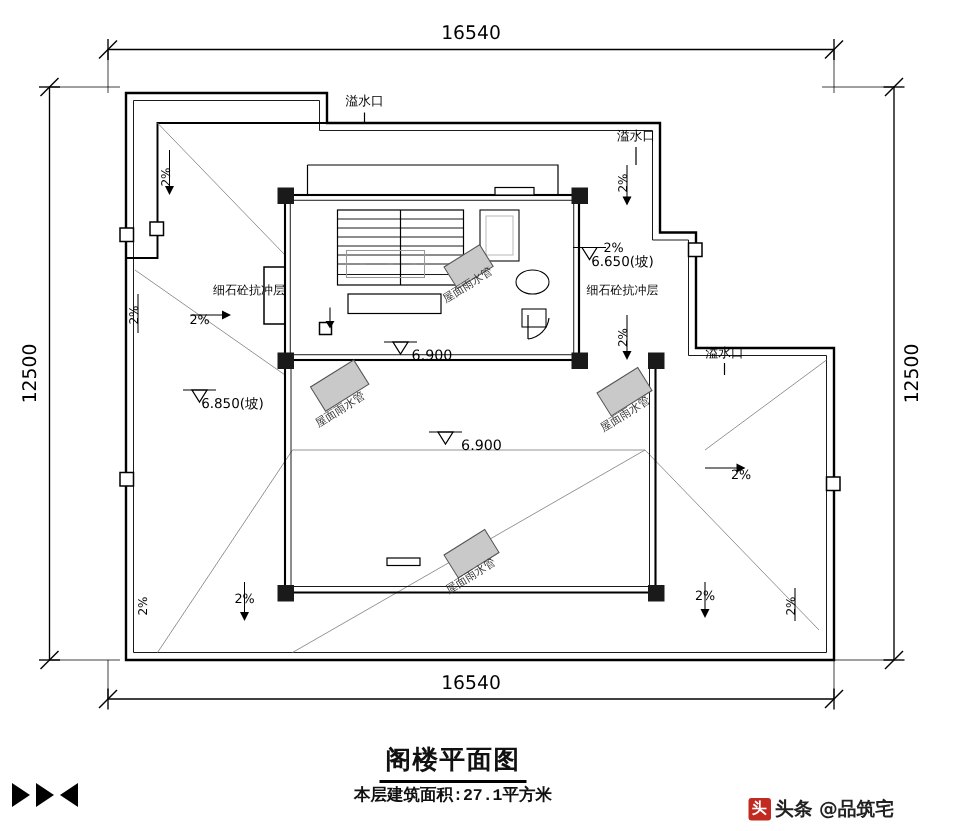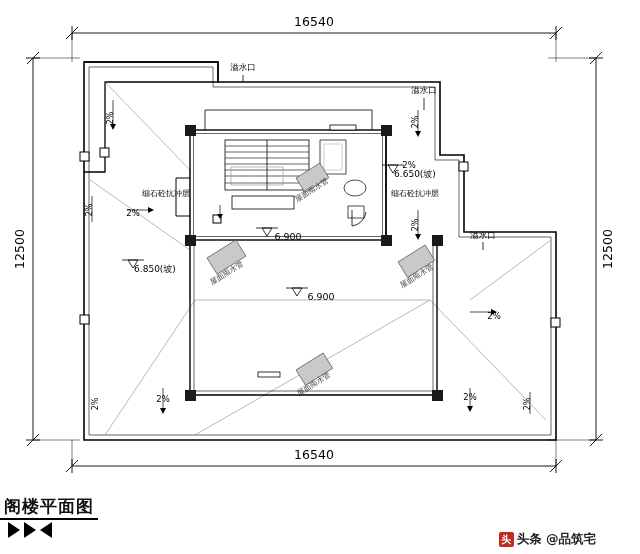--- a/index.html
+++ b/index.html
@@ -9,22 +9,22 @@
     font-family:"Liberation Sans","DejaVu Sans",sans-serif;
     color:#111;
     position:relative;
     overflow:hidden;
   }
   #stage{position:absolute;left:0;top:0;width:604px;height:554px;}
   svg{display:block;}
   .ttl{
     position:absolute;
     width:100%;
-    text-align:left;
-    font-family:Liberation Serif, serif;
+    text-align:center;
+    font-family:Liberation Mono, monospace;
   }
   #title-main{
     top:495px;
     font-size:17px;
     font-weight:bold;
     letter-spacing:1px;
   }
   #title-main span{
     border-bottom:2px solid #000;
     padding:0 4px 2px 4px;
@@ -280,20 +280,21 @@
     <text x="228" y="275" font-size="7.5" text-anchor="middle" transform="rotate(-32 228 275)" fill="#333">屋面雨水管</text>
     <text x="313" y="192" font-size="7.5" text-anchor="middle" transform="rotate(-32 313 192)" fill="#333">屋面雨水管</text>
     <text x="315" y="386" font-size="7.5" text-anchor="middle" transform="rotate(-32 315 386)" fill="#333">屋面雨水管</text>
     <text x="418" y="278" font-size="7.5" text-anchor="middle" transform="rotate(-32 418 278)" fill="#333">屋面雨水管</text>
   </g>
 </svg>
 
 <div class="ttl" id="title-main">
   <span>阁楼平面图</span>
 </div>
+<div class="ttl" id="title-sub">本层建筑面积:27.1平方米</div>
 
 <svg id="playmark" viewBox="0 0 56 20">
   <polygon points="0,2 12,10 0,18" fill="#000"></polygon>
   <polygon points="16,2 16,18 28,10" fill="#000"></polygon>
   <polygon points="44,2 32,10 44,18" fill="#000"></polygon>
 </svg>
 
 <div id="watermark">
   <span id="wm-logo">头</span>
   <span class="wm-text">头条 @品筑宅</span>

